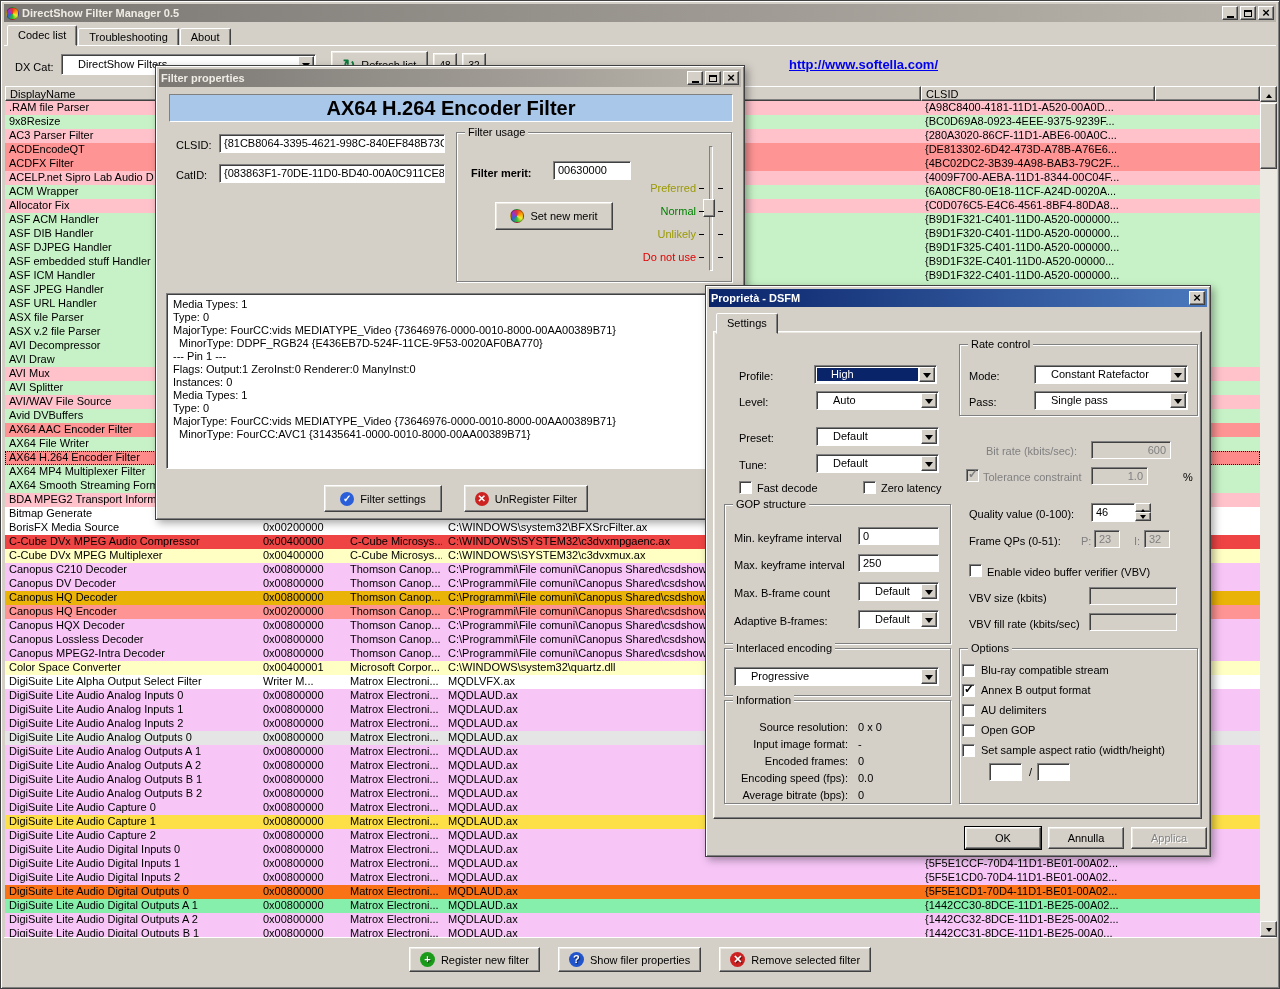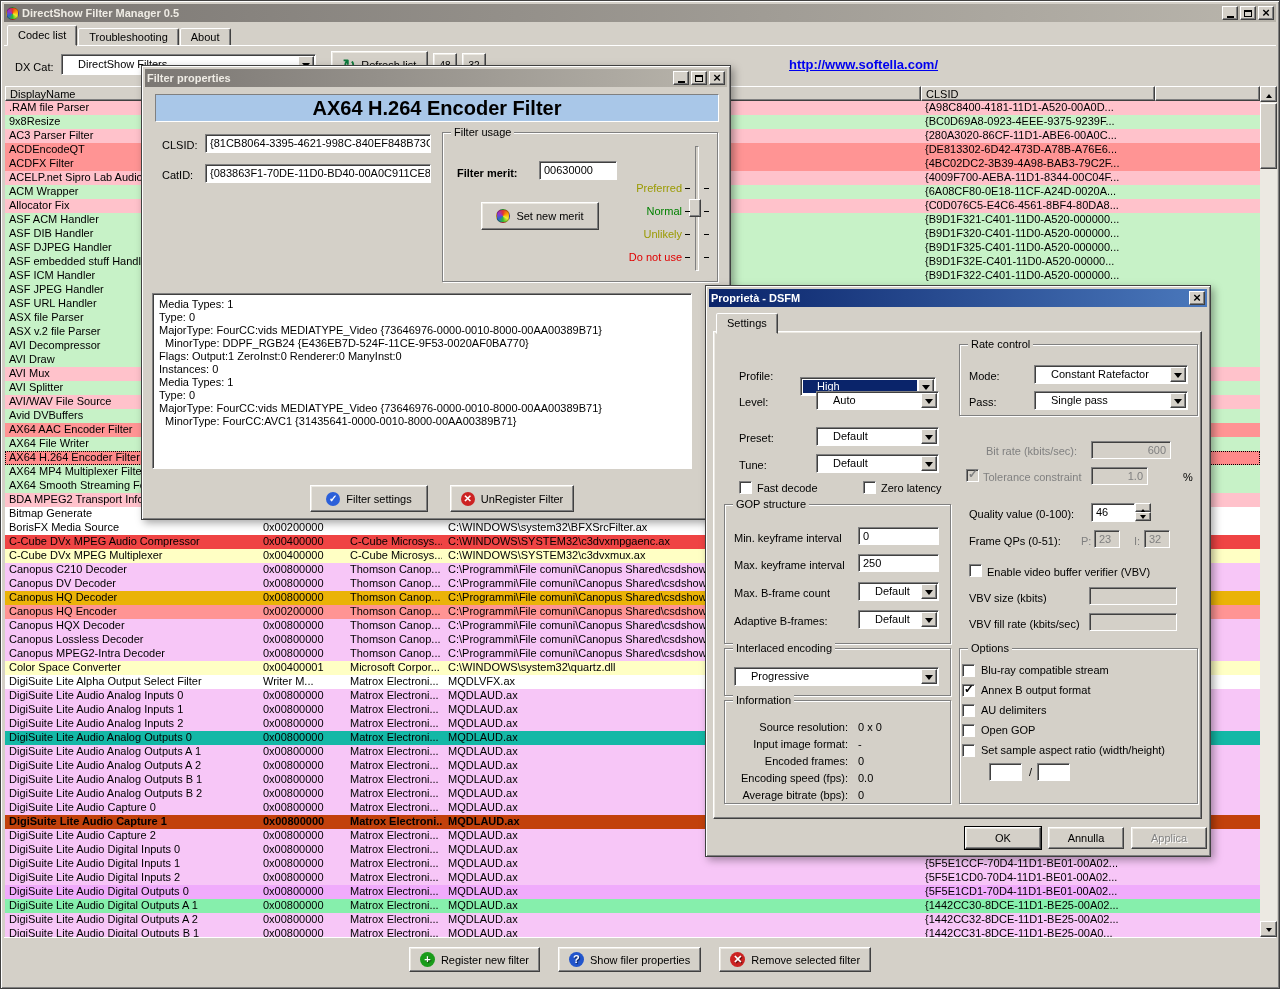--- a/index.html
+++ b/index.html
@@ -101,21 +101,21 @@
            text-align:center; text-shadow:1px 1px 1px rgba(0,0,0,.6); flex:none; }
 
   
   #dxcat-combo { left:60px; top:53px; width:255px; height:21px; }
   #refresh-btn { position:absolute; left:330px; top:50px; width:97px; height:28px; }
   .refresh-glyph::after { content:"↻"; color:#0e7a3c; font-size:15px; font-weight:bold; }
   #icon-size-buttons { position:absolute; left:432px; top:52px; display:flex; gap:5px; }
   .size-btn { width:24px; height:24px; font-size:10px; }
 
   
-  #filter-props { left:141px; top:65px; width:590px; height:455px; z-index:10; }
+  #filter-props { left:155px; top:65px; width:590px; height:455px; z-index:10; }
   #fp-banner { position:absolute; left:13px; top:28px; width:564px; height:28px; border:1px solid;
                border-color:#808080 #fff #fff #808080; display:flex; align-items:center; justify-content:center;
                font-size:20px; font-weight:bold; }
   .merit-label { position:absolute; left:440px; width:100px; text-align:right; line-height:12px; }
   .tickmark { position:absolute; width:5px; height:1px; background:#000; }
   #merit-track { position:absolute; left:553px; top:80px; width:4px; height:125px; background:#d4d0c8; border:1px solid;
                  border-color:#808080 #fff #fff #808080; }
   #merit-thumb { position:absolute; left:547px; top:133px; width:12px; height:18px; background:#d4d0c8; border:1px solid;
                  border-color:#fff #404040 #404040 #fff; box-shadow: inset -1px -1px 0 #808080; }
   #media-box { position:absolute; left:10px; top:227px; width:540px; height:176px; background:#fff; border:1px solid;
@@ -506,21 +506,21 @@
         <div class="tcell c-path">MQDLAUD.ax</div>
         <div class="tcell c-clsid"></div>
       </div>
       <div class="trow" style="background: rgb(247, 198, 247);">
         <div class="tcell c-name">DigiSuite Lite Audio Analog Inputs 2</div>
         <div class="tcell c-merit">0x00800000</div>
         <div class="tcell c-company">Matrox Electroni...</div>
         <div class="tcell c-path">MQDLAUD.ax</div>
         <div class="tcell c-clsid"></div>
       </div>
-      <div class="trow" style="background: #14b8a6;">
+      <div class="trow" style="background: #e5e5e5;">
         <div class="tcell c-name">DigiSuite Lite Audio Analog Outputs 0</div>
         <div class="tcell c-merit">0x00800000</div>
         <div class="tcell c-company">Matrox Electroni...</div>
         <div class="tcell c-path">MQDLAUD.ax</div>
         <div class="tcell c-clsid"></div>
       </div>
       <div class="trow" style="background: rgb(247, 198, 247);">
         <div class="tcell c-name">DigiSuite Lite Audio Analog Outputs A 1</div>
         <div class="tcell c-merit">0x00800000</div>
         <div class="tcell c-company">Matrox Electroni...</div>
@@ -548,21 +548,21 @@
         <div class="tcell c-path">MQDLAUD.ax</div>
         <div class="tcell c-clsid"></div>
       </div>
       <div class="trow" style="background: rgb(247, 198, 247);">
         <div class="tcell c-name">DigiSuite Lite Audio Capture 0</div>
         <div class="tcell c-merit">0x00800000</div>
         <div class="tcell c-company">Matrox Electroni...</div>
         <div class="tcell c-path">MQDLAUD.ax</div>
         <div class="tcell c-clsid"></div>
       </div>
-      <div class="trow" style="background: #c2410c; font-weight: bold;">
+      <div class="trow" style="background: #fde047;">
         <div class="tcell c-name">DigiSuite Lite Audio Capture 1</div>
         <div class="tcell c-merit">0x00800000</div>
         <div class="tcell c-company">Matrox Electroni...</div>
         <div class="tcell c-path">MQDLAUD.ax</div>
         <div class="tcell c-clsid"></div>
       </div>
       <div class="trow" style="background: rgb(247, 198, 247);">
         <div class="tcell c-name">DigiSuite Lite Audio Capture 2</div>
         <div class="tcell c-merit">0x00800000</div>
         <div class="tcell c-company">Matrox Electroni...</div>
@@ -583,21 +583,21 @@
         <div class="tcell c-path">MQDLAUD.ax</div>
         <div class="tcell c-clsid">{5F5E1CCF-70D4-11D1-BE01-00A02...</div>
       </div>
       <div class="trow" style="background: rgb(247, 198, 247);">
         <div class="tcell c-name">DigiSuite Lite Audio Digital Inputs 2</div>
         <div class="tcell c-merit">0x00800000</div>
         <div class="tcell c-company">Matrox Electroni...</div>
         <div class="tcell c-path">MQDLAUD.ax</div>
         <div class="tcell c-clsid">{5F5E1CD0-70D4-11D1-BE01-00A02...</div>
       </div>
-      <div class="trow" style="background: #f0abfc;">
+      <div class="trow" style="background: #f97316;">
         <div class="tcell c-name">DigiSuite Lite Audio Digital Outputs 0</div>
         <div class="tcell c-merit">0x00800000</div>
         <div class="tcell c-company">Matrox Electroni...</div>
         <div class="tcell c-path">MQDLAUD.ax</div>
         <div class="tcell c-clsid">{5F5E1CD1-70D4-11D1-BE01-00A02...</div>
       </div>
       <div class="trow" style="background: #86efac;">
         <div class="tcell c-name">DigiSuite Lite Audio Digital Outputs A 1</div>
         <div class="tcell c-merit">0x00800000</div>
         <div class="tcell c-company">Matrox Electroni...</div>
@@ -681,20 +681,21 @@
     <span>Set new merit</span>
   </button>
   <div id="merit-track"></div>
   <div id="merit-thumb"></div>
 
   <div id="media-box">
       <div class="media-line">Media Types: 1</div>
       <div class="media-line">Type: 0</div>
       <div class="media-line">MajorType: FourCC:vids MEDIATYPE_Video {73646976-0000-0010-8000-00AA00389B71}</div>
       <div class="media-line">  MinorType: DDPF_RGB24 {E436EB7D-524F-11CE-9F53-0020AF0BA770}</div>
+      <div class="media-line">--- Pin 1 ---</div>
       <div class="media-line">Flags: Output:1 ZeroInst:0 Renderer:0 ManyInst:0</div>
       <div class="media-line">Instances: 0</div>
       <div class="media-line">Media Types: 1</div>
       <div class="media-line">Type: 0</div>
       <div class="media-line">MajorType: FourCC:vids MEDIATYPE_Video {73646976-0000-0010-8000-00AA00389B71}</div>
       <div class="media-line">  MinorType: FourCC:AVC1 {31435641-0000-0010-8000-00AA00389B71}</div>
     </div>
 
   <button class="btn fp-btn" style="left:168px;top:419px;width:118px;">
     <span class="circle-icon check-glyph" style="background:#2b5fd9;"></span>
@@ -725,21 +726,21 @@
       <span class="tbtn">
           <span class="ico-close"></span>
         </span>
     </span>
   </div>
 
   <div class="tab active" id="dsfm-tab">Settings</div>
   <div id="dsfm-page"></div>
 
   <div class="lbl" style="left:33px;top:84px;">Profile:</div>
-  <div class="combo" style="left:94px;top:79px;width:136px;margin-top:12px;">
+  <div class="combo" style="left:108px;top:79px;width:123px;">
     <span class="combo-txt sel">High</span>
     <span class="combo-btn">
         <span class="arr-dn"></span>
       </span>
   </div>
   <div class="lbl" style="left:33px;top:110px;">Level:</div>
   <div class="combo" style="left:110px;top:105px;width:123px;">
     <span class="combo-txt">Auto</span>
     <span class="combo-btn">
         <span class="arr-dn"></span>

